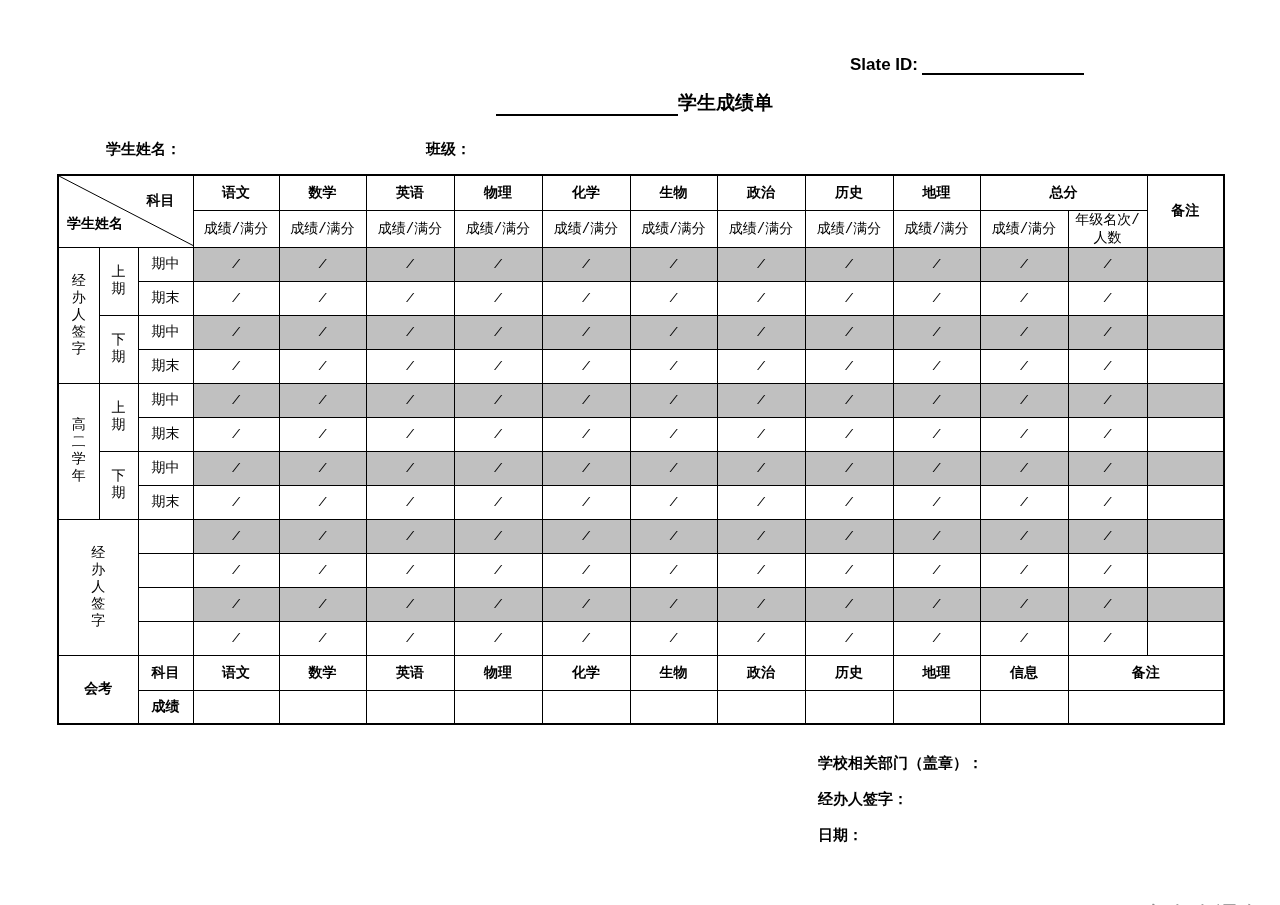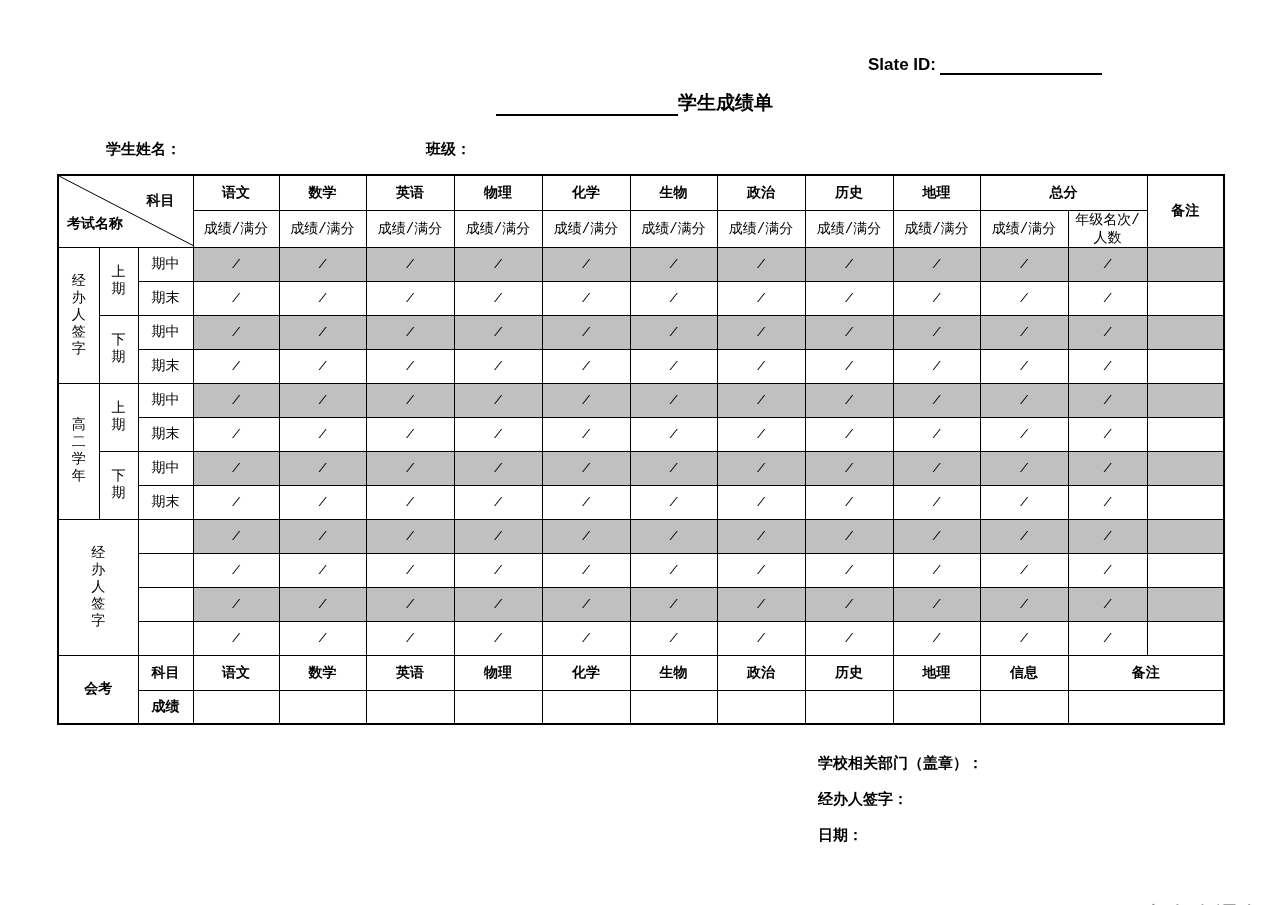--- a/index.html
+++ b/index.html
@@ -1,18 +1,18 @@
 <!DOCTYPE html>
 <html><head>
 <meta charset="utf-8">
 <style>
   html, body { margin:0; padding:0; background:#fff; }
   body { width:1280px; height:905px; position:relative; overflow:hidden;
          font-family:"DejaVu Sans", "Liberation Sans", sans-serif; color:#000; }
-  .slate { position:absolute; left:868px; top:55px; font-family:"Liberation Sans", sans-serif;
+  .slate { position:absolute; left:850px; top:55px; font-family:"Liberation Sans", sans-serif;
            font-weight:bold; font-size:17px; }
   .slate .line { display:inline-block; width:162px; border-bottom:2px solid #000; height:16px; vertical-align:bottom; margin-left:4px; }
   .title { position:absolute; left:496px; top:90px; font-weight:bold; font-size:19px; }
   .title .line { display:inline-block; width:182px; border-bottom:2px solid #000; height:20px; vertical-align:bottom; }
   .info { position:absolute; top:140px; font-weight:bold; font-size:15px; }
   table.grid { position:absolute; left:57px; top:174px; border-collapse:collapse; border:2px solid #000;
                table-layout:fixed; width:1166px;font-family:Liberation Mono, monospace; }
   table.grid td { border:1px solid #000; text-align:center; vertical-align:middle; padding:0; font-size:14px; }
   .hdr { font-weight:bold; font-size:14px;margin-top:46px; }
   .sub { font-size:9px; }
@@ -54,21 +54,21 @@
       <col style="width:79px">
       <col style="width:77px">
   </colgroup>
   <tbody id="tbody">
       <tr style="height:35px">
         <td colspan="3" rowspan="2" class="diag">
   <svg width="135" height="70">
             <line x1="0" y1="0" x2="135" y2="70" stroke="#000" stroke-width="1"></line>
           </svg>
   <span class="a">科目</span>
-  <span class="b">考试名称</span>
+  <span class="b">学生姓名</span>
         </td>
         <td class="hdr">语文</td>
         <td class="hdr">数学</td>
         <td class="hdr">英语</td>
         <td class="hdr">物理</td>
         <td class="hdr">化学</td>
         <td class="hdr">生物</td>
         <td class="hdr">政治</td>
         <td class="hdr">历史</td>
         <td class="hdr">地理</td>

